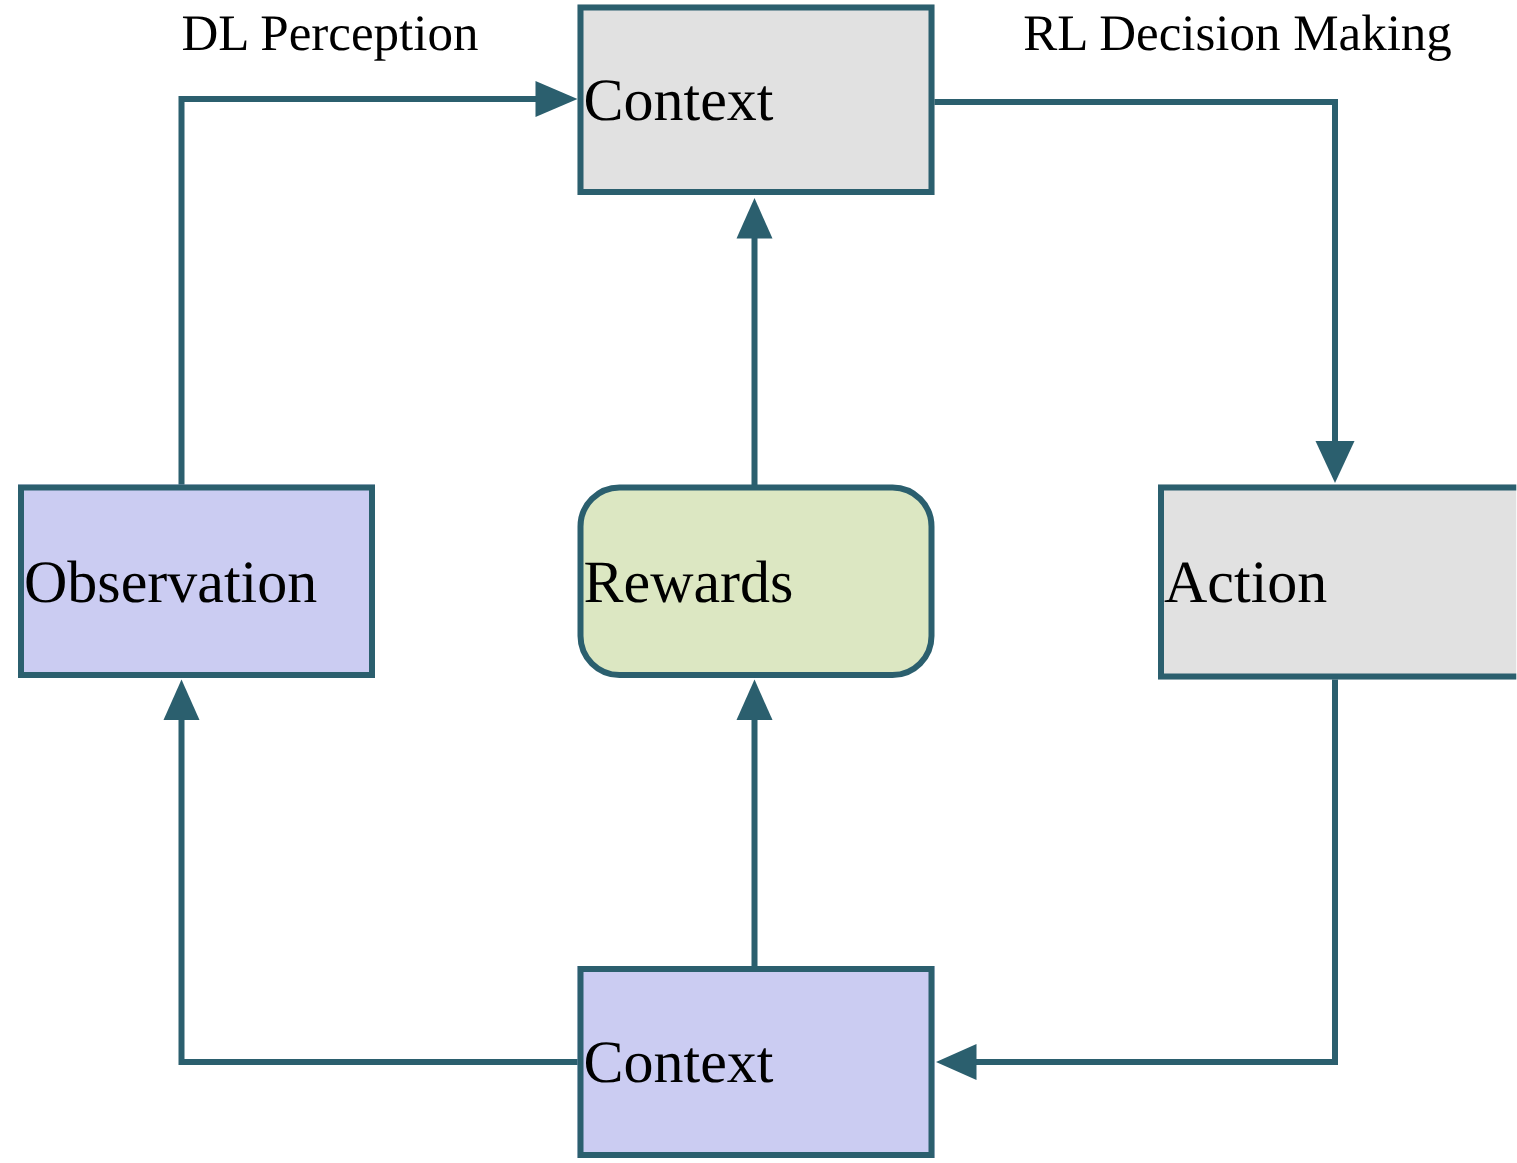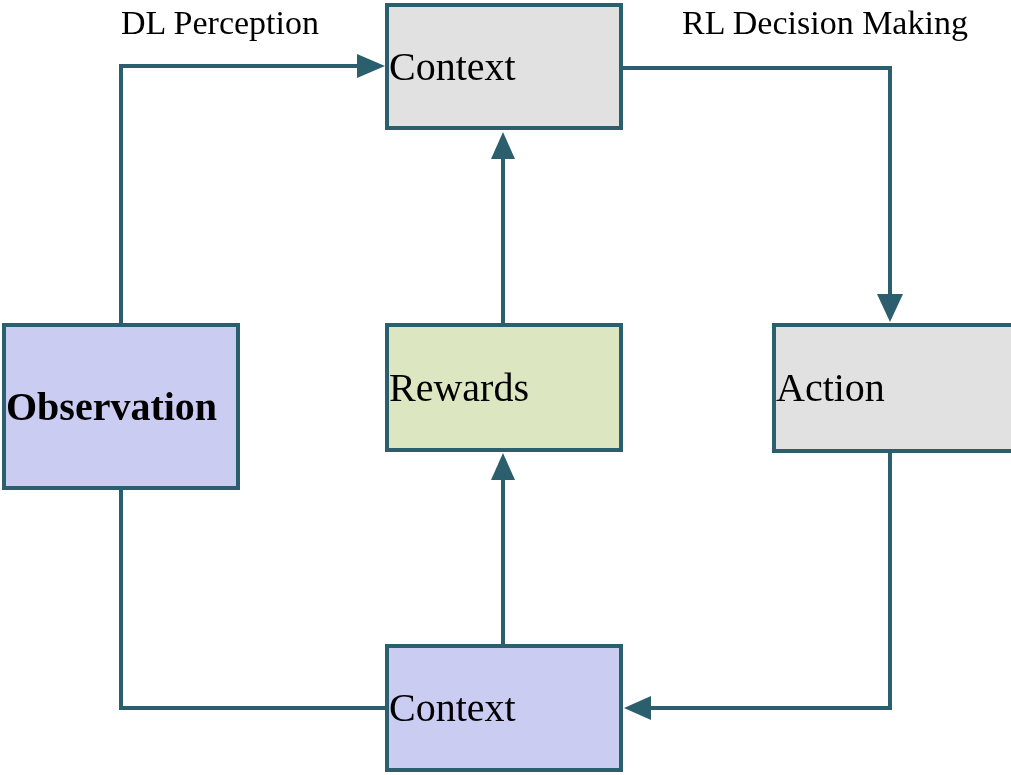--- a/index.html
+++ b/index.html
@@ -37,22 +37,22 @@
     font-size: 40px;
     color: var(--text, #000000);
     line-height: 1;
     white-space: nowrap;
   }
   .node-gray     { background: var(--box-gray, #e1e1e1); }
   .node-lavender { background: var(--box-lavender, #cbccf2); }
   .node-green    { background: var(--box-green, #dce7c2); }
 
   #node-context-top    { left: 385px; top: 3px;   width: 238px; height: 127px; }
-  #node-observation    { left: 2px;   top: 323px; width: 238px; height: 167px; font-weight: bold; }
-  #node-rewards        { left: 385px; top: 323px; width: 238px; height: 129px; }
+  #node-observation    { left: 12px;   top: 323px; width: 238px; height: 129px; }
+  #node-rewards        { left: 385px; top: 323px; width: 238px; height: 129px; border-radius: 28px; }
   #node-action         { left: 772px; top: 323px; width: 258px; height: 130px; }
   #node-context-bottom { left: 385px; top: 644px; width: 238px; height: 128px; }
 
   .edge-label {
     position: absolute;
     font-size: 34px;
     color: var(--text, #000000);
     text-align: center;
     line-height: 1.1;
     white-space: nowrap;

